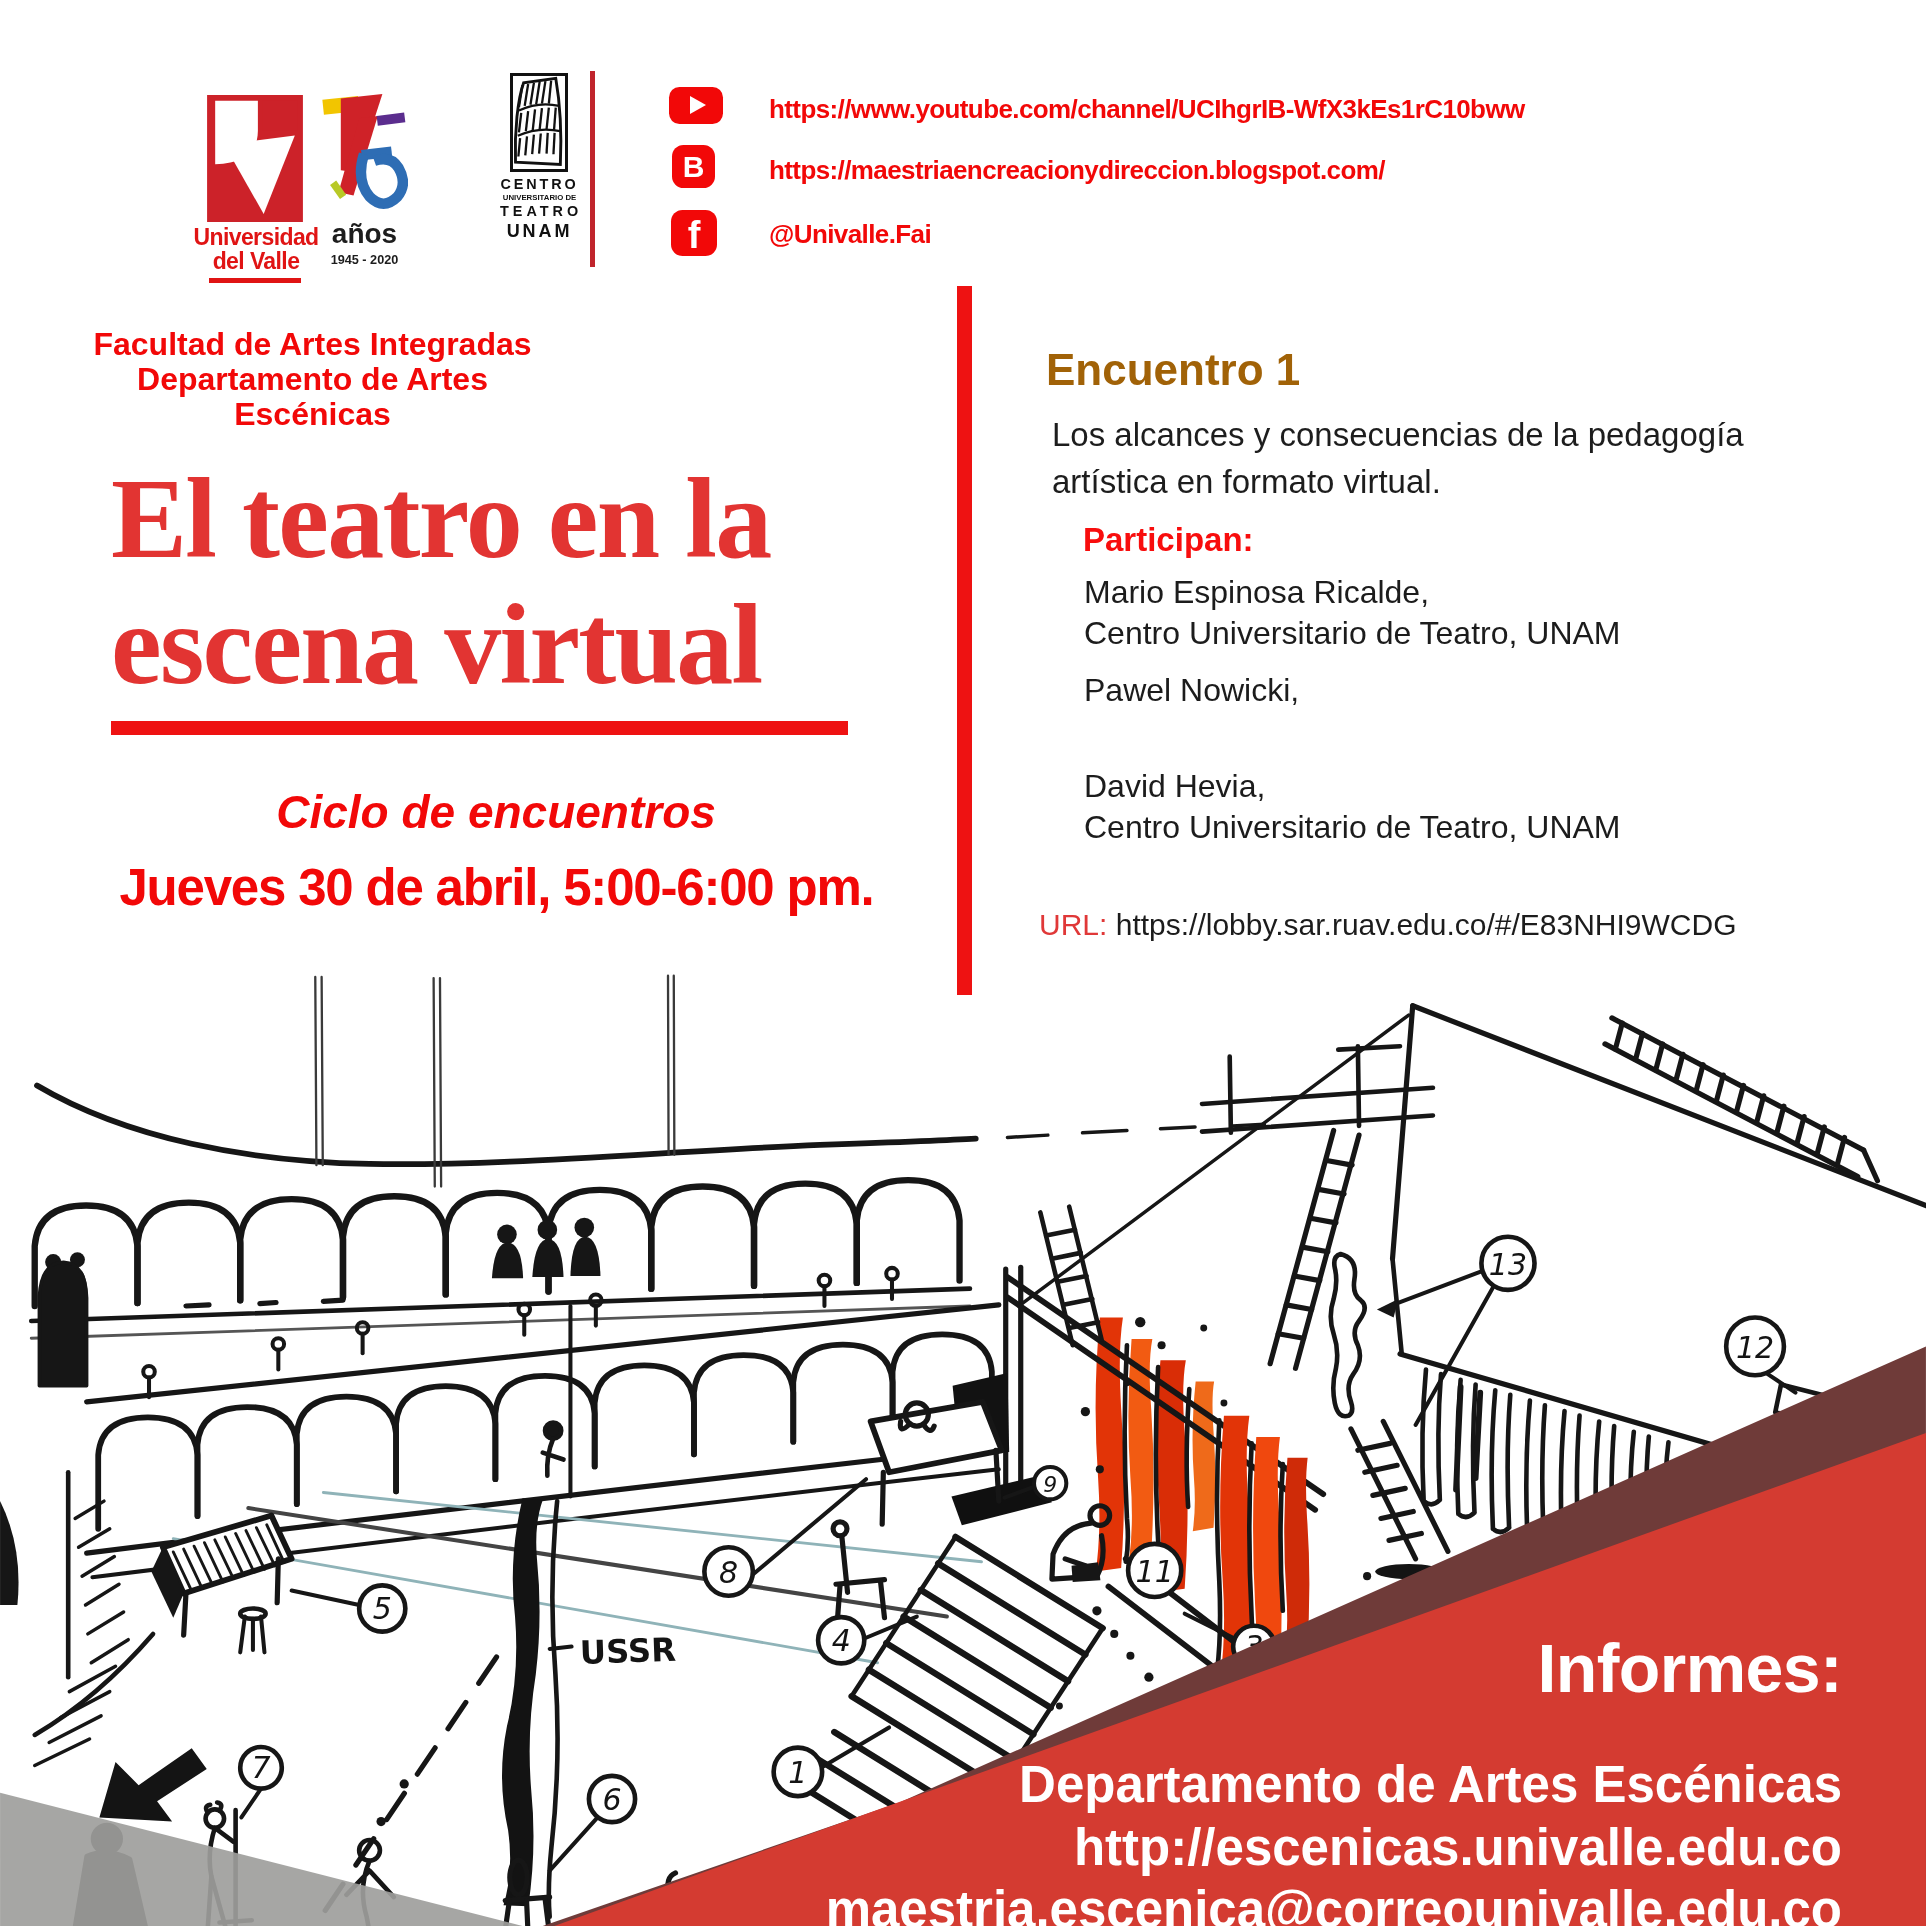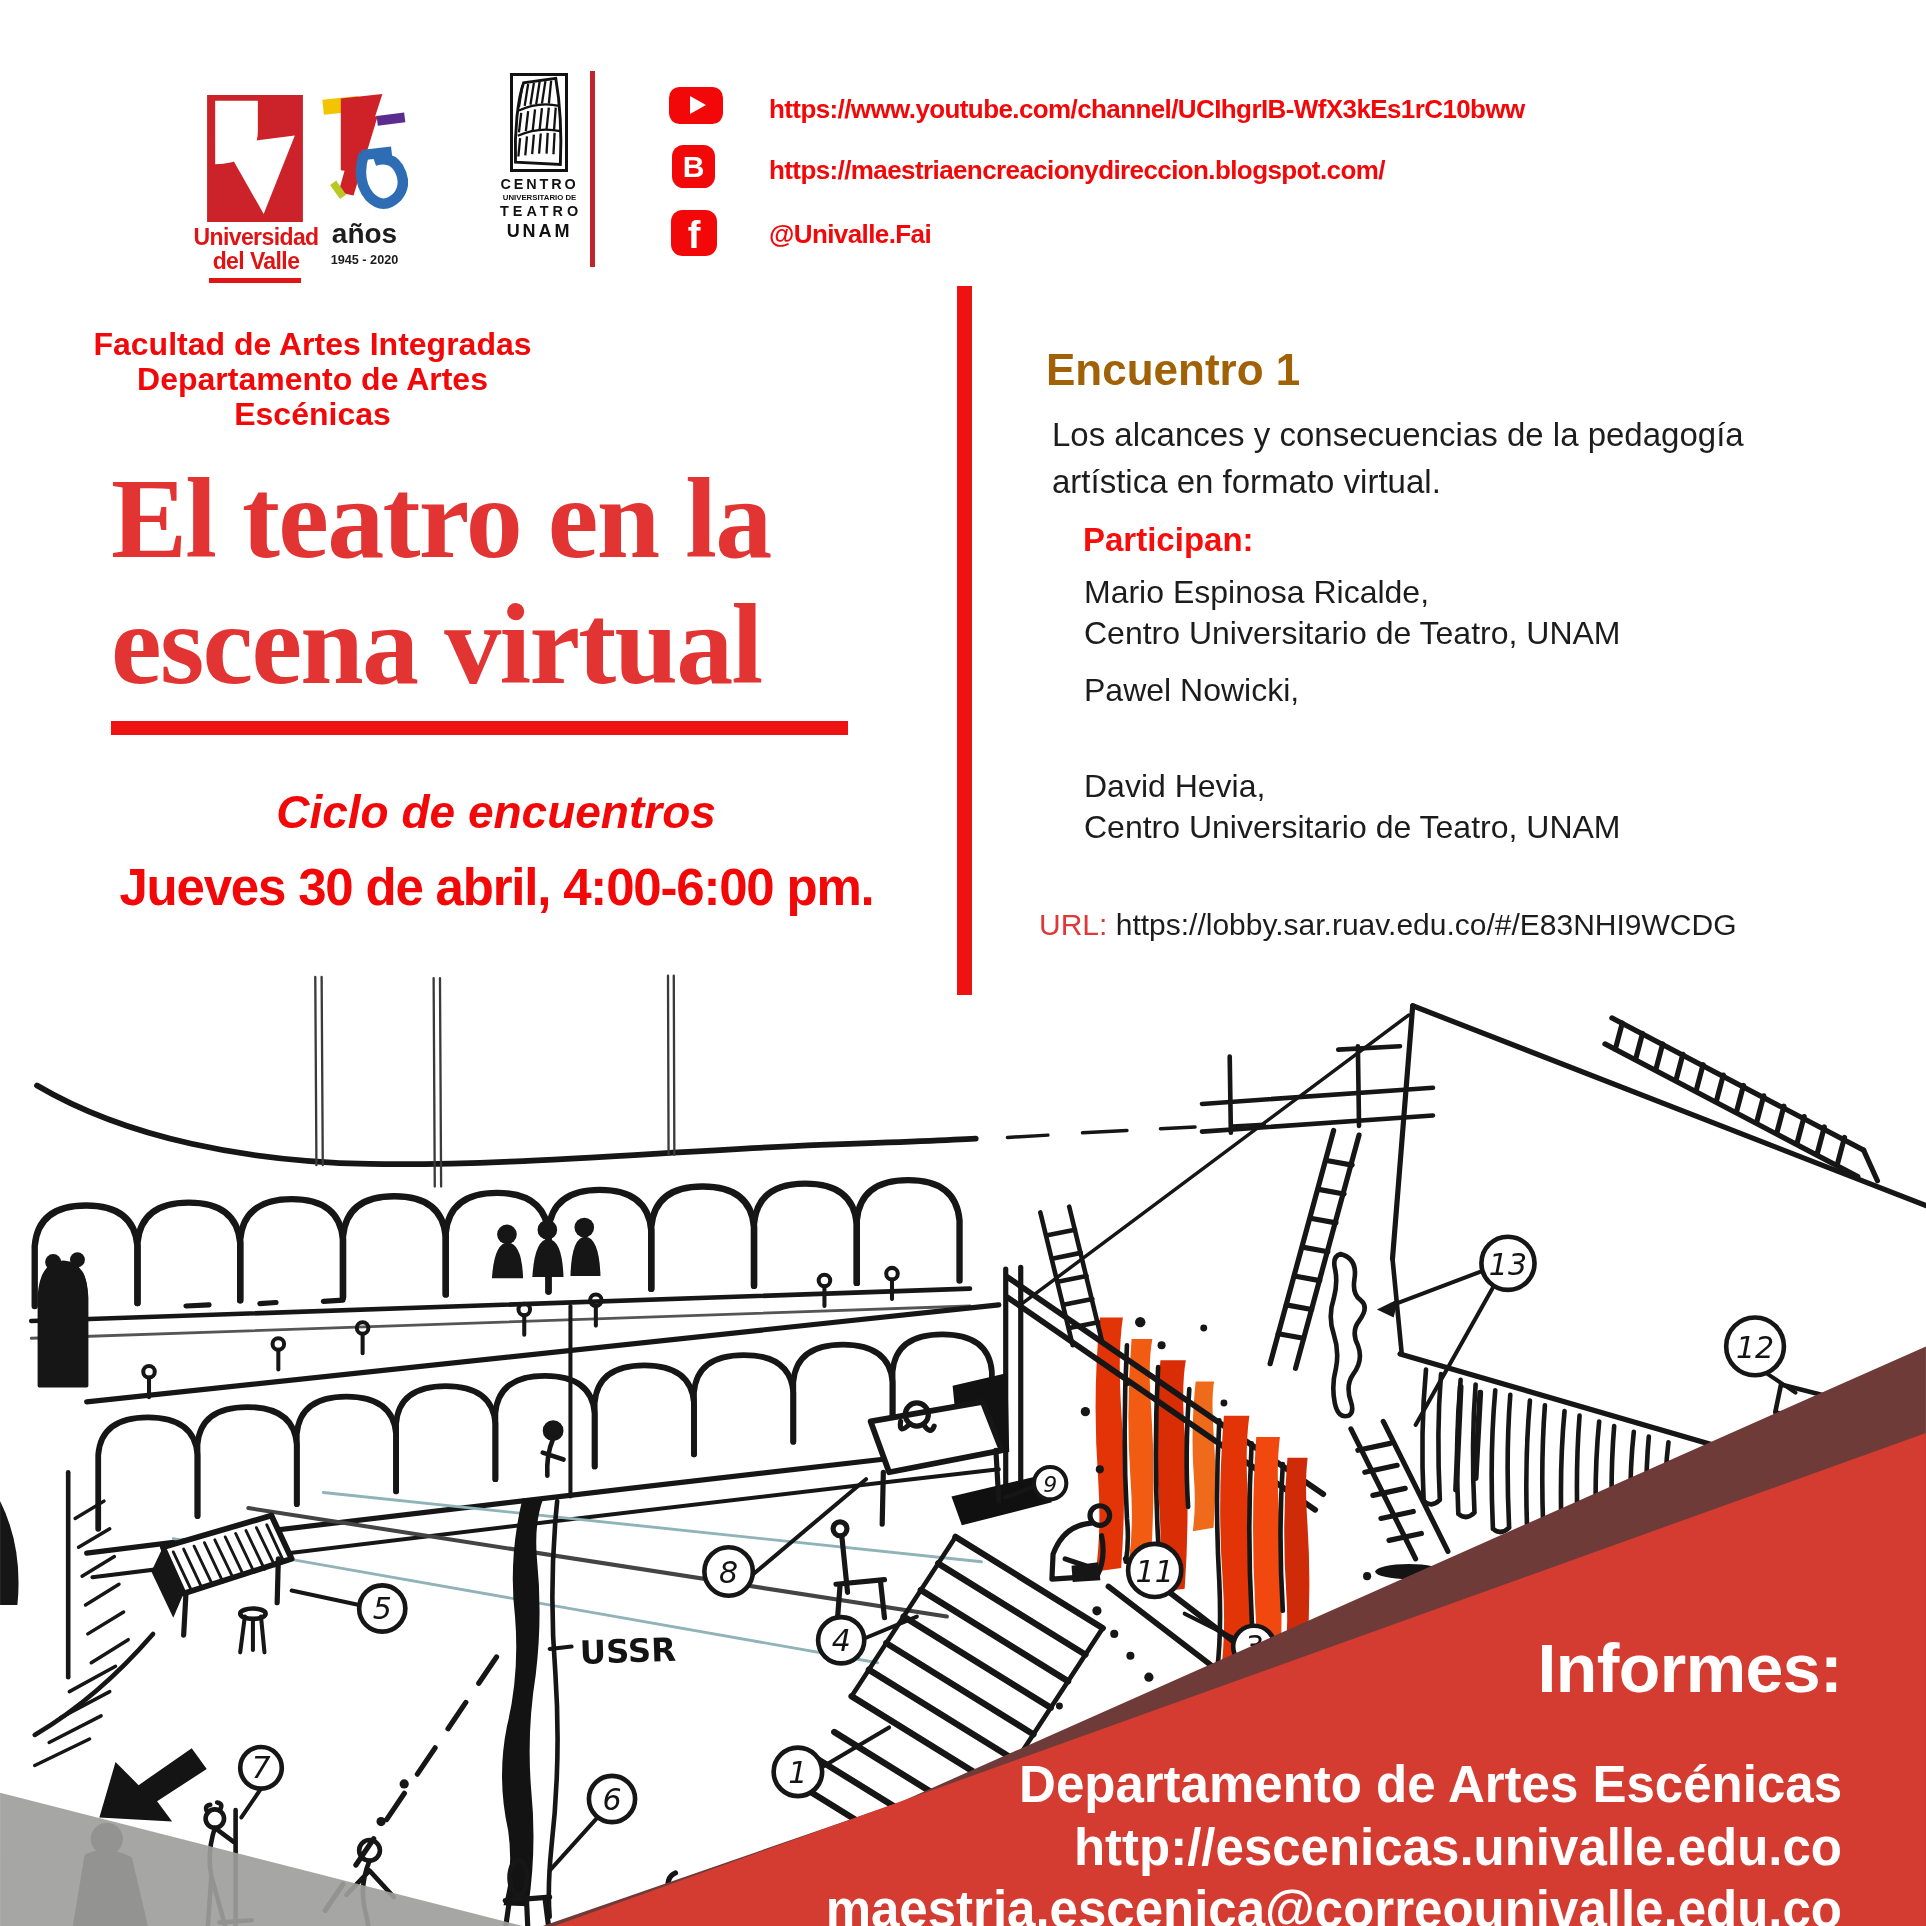--- a/index.html
+++ b/index.html
@@ -141,21 +141,21 @@
 <div class="abs soc-txt soc2">https://maestriaencreacionydireccion.blogspot.com/</div>
 <div class="abs fb-icon">f</div>
 <div class="abs soc-txt soc3">@Univalle.Fai</div>
 
 <div class="abs title">
   <div>El teatro en la</div>
   <div>escena virtual</div>
 </div>
 <div class="abs rule"></div>
 <div class="abs subtitle">Ciclo de encuentros</div>
-<div class="abs datetime">Jueves 30 de abril, 4:00-6:00 pm.</div>
+<div class="abs datetime">Jueves 30 de abril, 5:00-6:00 pm.</div>
 
 <div class="abs redbar"></div>
 <div class="abs enc-h">Encuentro 1</div>
 <div class="abs enc-d">
   <div>Los alcances y consecuencias de la pedagogía</div>
   <div>artística en formato virtual.</div>
 </div>
 <div class="abs part-h">Participan:</div>
 <div class="abs pname p1">
   <div>Mario Espinosa Ricalde,</div>

